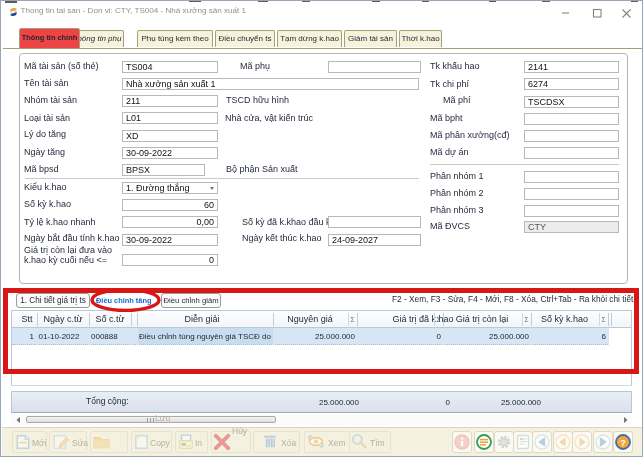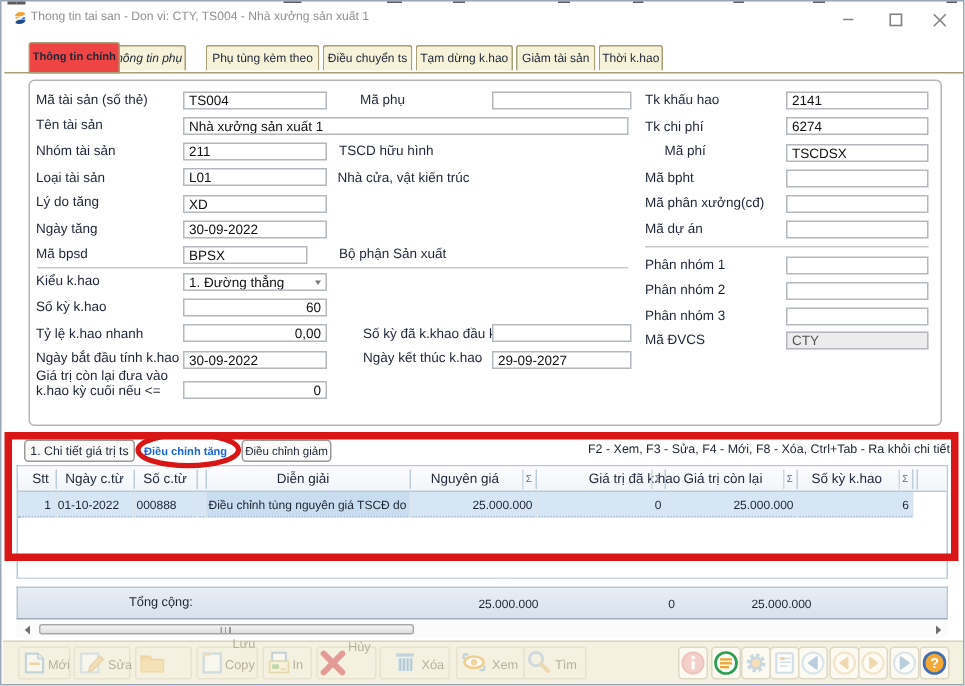--- a/index.html
+++ b/index.html
@@ -81,21 +81,21 @@
 <div class="lbl" style="left:23px;top:254px;">k.hao kỳ cuối nếu &lt;=</div>
 <div class="fld num" style="left:121px;top:253px;width:96px;">0</div>
 <div class="lbl" style="left:239px;top:60px;">Mã phụ</div>
 <div class="fld" style="left:327px;top:60px;width:93px;"></div>
 <div class="lbl" style="left:225px;top:94px;">TSCD hữu hình</div>
 <div class="lbl" style="left:224px;top:112px;">Nhà cửa, vật kiến trúc</div>
 <div class="lbl" style="left:225px;top:163px;">Bộ phận Sản xuất</div>
 <div class="lbl" style="left:241px;top:216px;">Số kỳ đã k.khao đầu kỳ</div>
 <div class="fld" style="left:327px;top:215px;width:93px;"></div>
 <div class="lbl" style="left:241px;top:232px;">Ngày kết thúc k.hao</div>
-<div class="fld" style="left:327px;top:233px;width:93px;">29-09-2027</div>
+<div class="fld" style="left:327px;top:233px;width:93px;">24-09-2027</div>
 <div class="sep" style="left:24px;top:177px;width:394px;"></div>
 <div class="sep" style="left:429px;top:163px;width:189px;"></div>
 <div class="lbl" style="left:429px;top:60px;">Tk khấu hao</div>
 <div class="fld" style="left:523px;top:60px;width:95px;">2141</div>
 <div class="lbl" style="left:429px;top:78px;">Tk chi phí</div>
 <div class="fld" style="left:523px;top:77px;width:95px;">6274</div>
 <div class="lbl" style="left:442px;top:94px;">Mã phí</div>
 <div class="fld" style="left:523px;top:95px;width:95px;">TSCDSX</div>
 <div class="lbl" style="left:429px;top:112px;">Mã bpht</div>
 <div class="fld" style="left:523px;top:112px;width:95px;"></div>
@@ -194,21 +194,21 @@
 <div class="btxt" style="left:31px;top:437px;color:#b9b29a;">Mới</div>
 <svg class="abs" style="left:52px;top:433px;opacity:0.45;" width="17" height="16" viewBox="0 0 15 14">
       <rect x="1" y="1.5" width="10" height="11" fill="#fff" stroke="#b9cfe0" stroke-width="1.3"></rect>
       <path d="M6 9 L12 3 L14 5 L8 11 L5.5 11.8 Z" fill="#f2c98c" stroke="#e0af62" stroke-width="0.8"></path>
     </svg>
 <div class="btxt" style="left:71px;top:437px;color:#b9b29a;">Sửa</div>
 <svg class="abs" style="left:92px;top:433px;opacity:0.5;" width="17" height="15" viewBox="0 0 15 13">
       <path d="M1 3 h5 l1.5 2 h6.5 v7 h-13 z" fill="#f0c878" stroke="#e4b964" stroke-width="1"></path>
       <path d="M1 5.5 h13 v6.5 h-13 z" fill="#f4d28a"></path>
     </svg>
-<div class="btxt" style="left:110px;top:423px;color:#b9b29a;padding-left:44px;">Lưu</div>
+<div class="btxt" style="left:110px;top:412px;color:#b9b29a;padding-left:44px;">Lưu</div>
 <svg class="abs" style="left:133px;top:433px;opacity:0.45;" width="15" height="16" viewBox="0 0 13 14">
       <rect x="1.5" y="1.5" width="10" height="11" fill="#fff" stroke="#a9c4da" stroke-width="1.4"></rect>
       <path d="M1.5 1.5 h3.5 v1.6 h-3.5 z" fill="#f0c988"></path>
     </svg>
 <div class="btxt" style="left:149px;top:437px;color:#b9b29a;">Copy</div>
 <svg class="abs" style="left:177px;top:433px;opacity:0.45;" width="16" height="16" viewBox="0 0 14 14">
       <rect x="3" y="1" width="8" height="5" fill="#fff" stroke="#88aec8" stroke-width="1.2"></rect>
       <rect x="1.5" y="6" width="11" height="6.5" fill="#fdf4d8" stroke="#ddc070" stroke-width="1"></rect>
       <rect x="3" y="7.8" width="4" height="2.6" fill="#7cb860"></rect>
       <rect x="8" y="10" width="3" height="1.2" fill="#e0c878"></rect>

